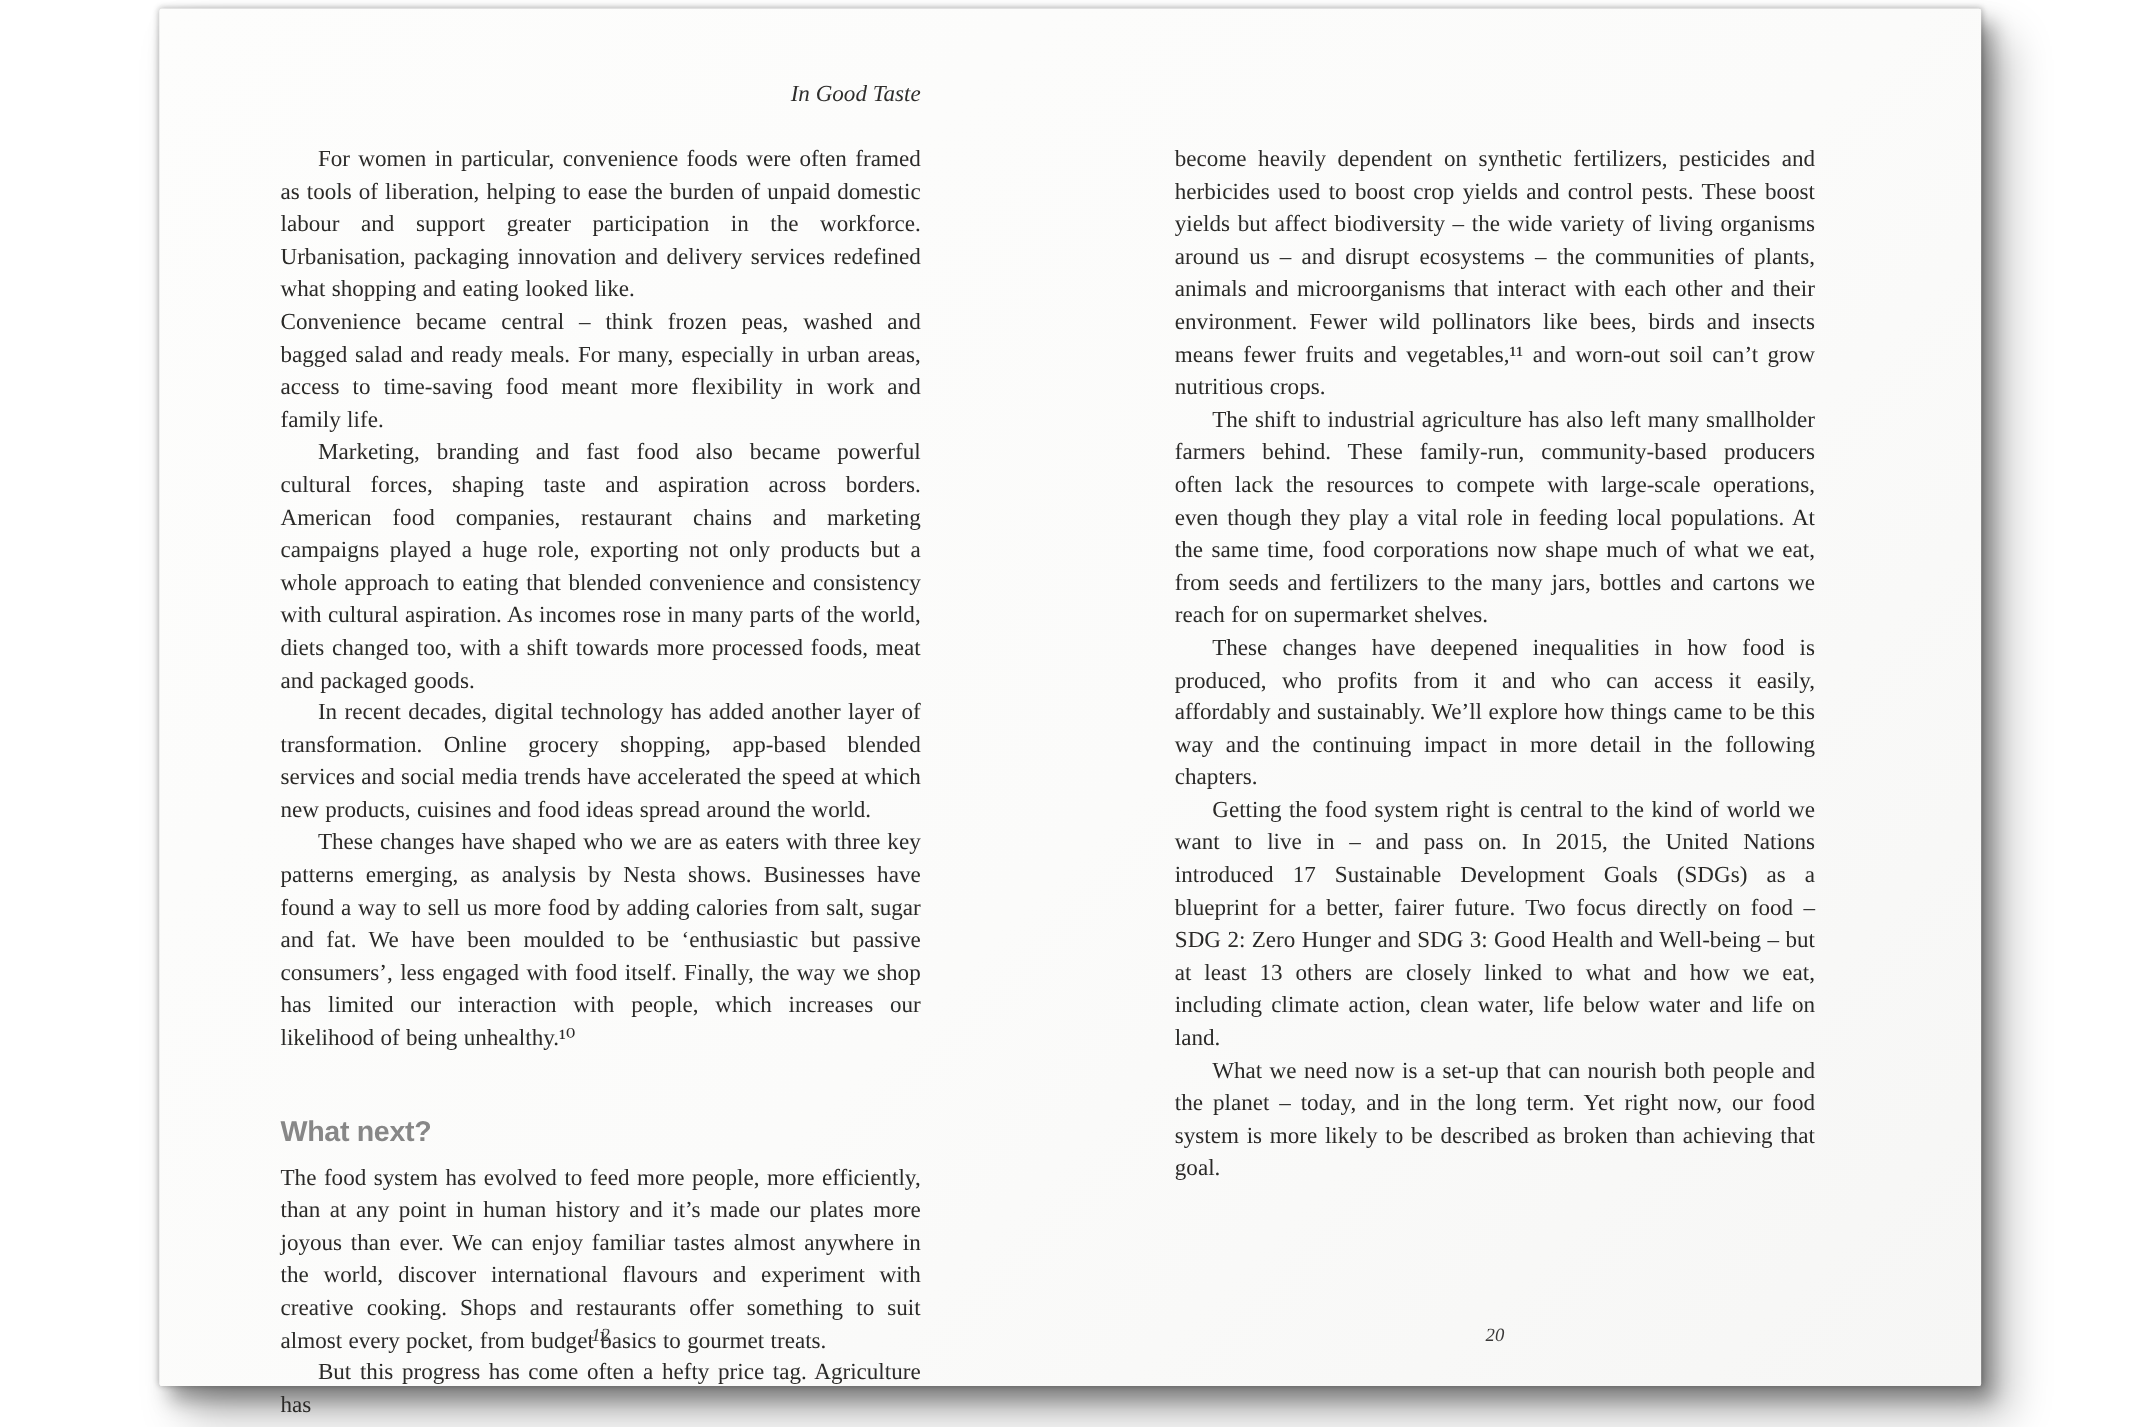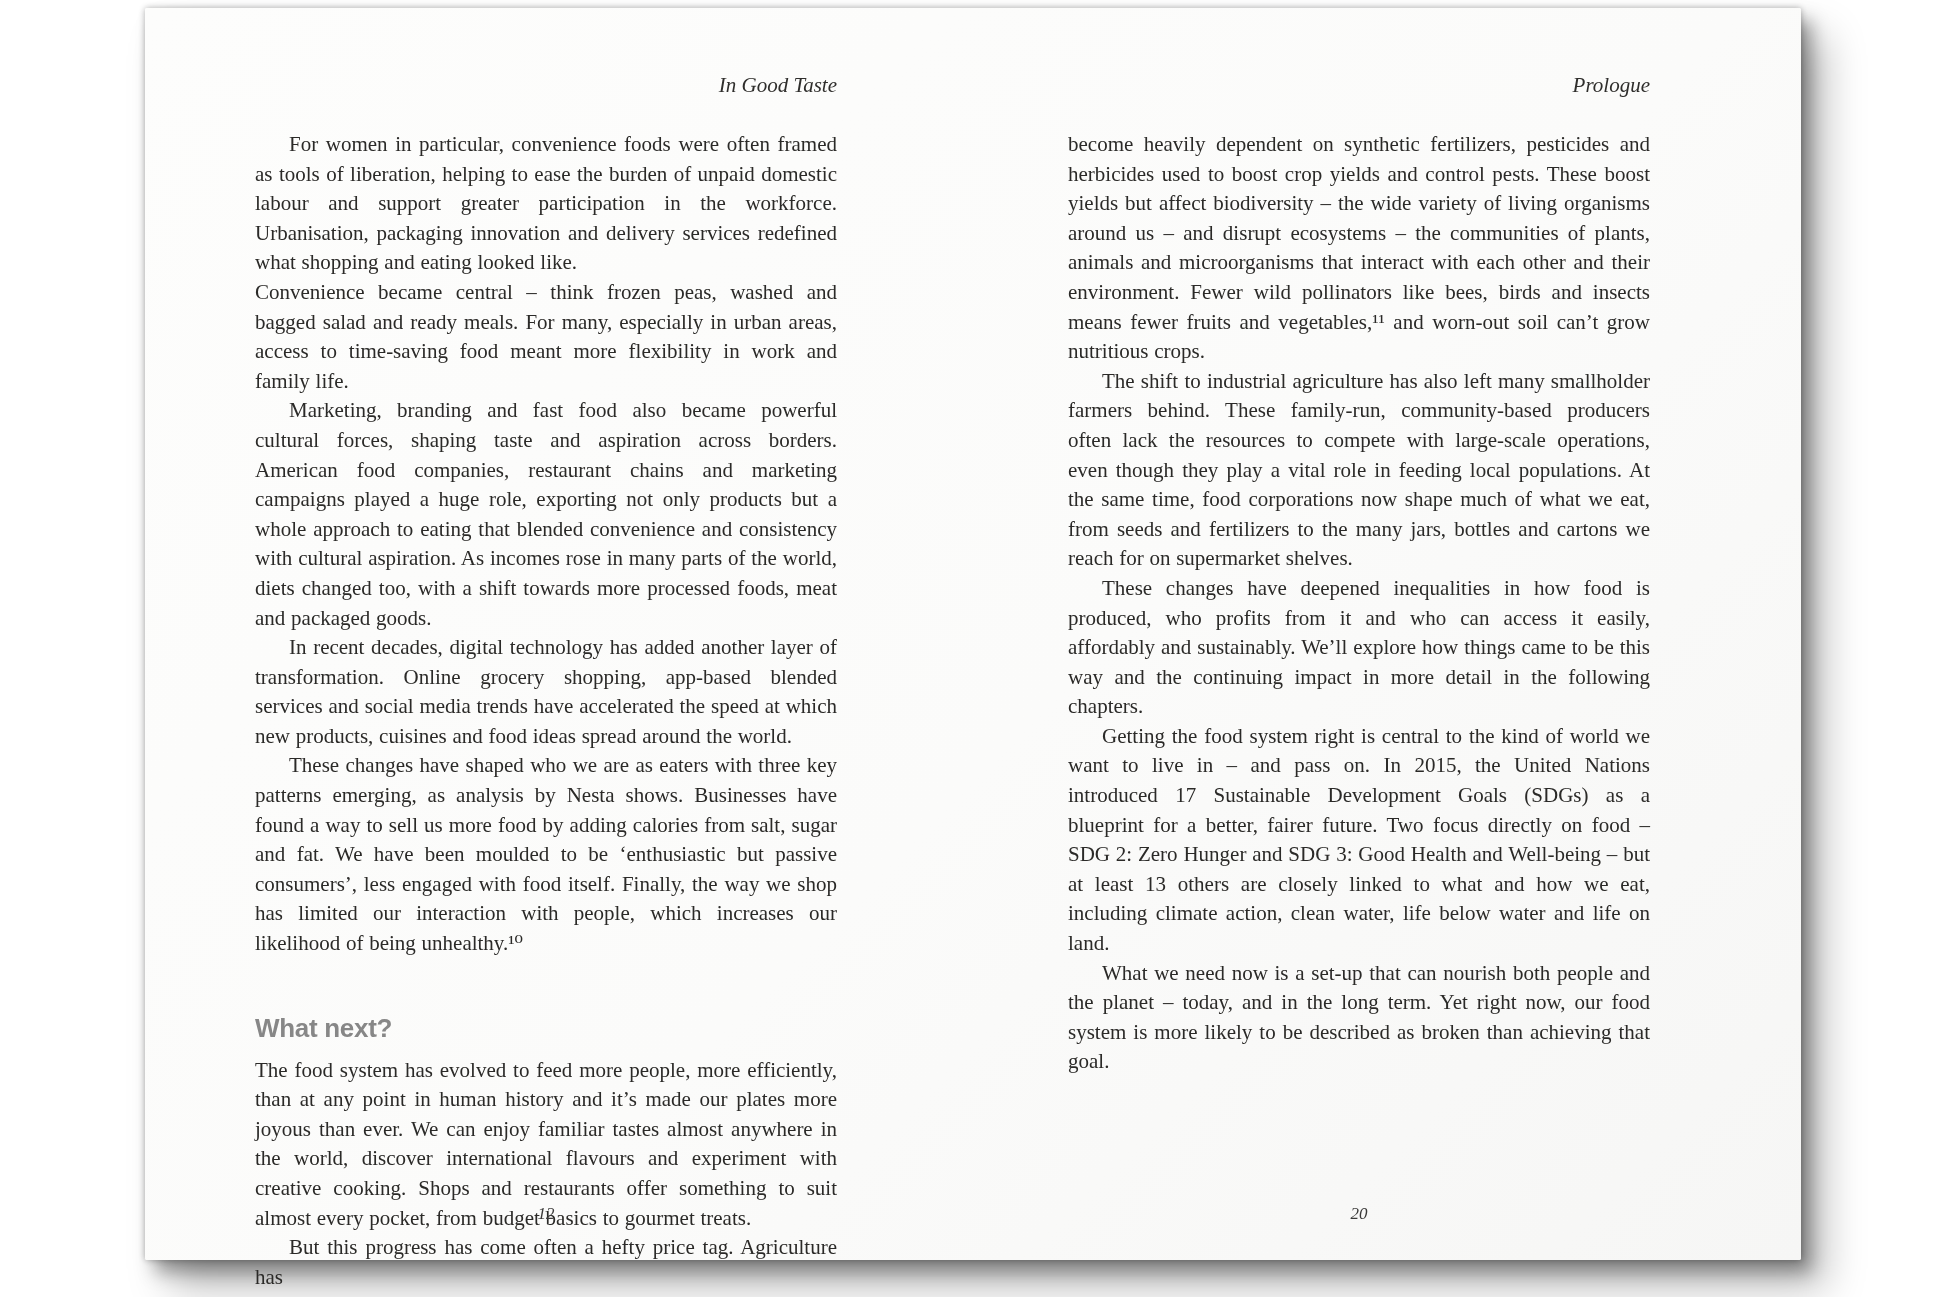--- a/index.html
+++ b/index.html
@@ -76,21 +76,20 @@
       <h2 class="section-heading">What next?</h2>
 
       <p class="para">The food system has evolved to feed more people, more efficiently, than at any point in human history and it’s made our plates more joyous than ever. We can enjoy familiar tastes almost anywhere in the world, discover international flavours and experiment with creative cooking. Shops and restaurants offer something to suit almost every pocket, from budget basics to gourmet treats.</p>
       <p class="para indent">But this progress has come often a hefty price tag. Agriculture has</p>
     </div>
 
     <div class="page-number">12</div>
   </section>
 
   <section class="page right">
-    <div class="running-header">Prologue</div>
 
     <div class="body-text">
       <p class="para">become heavily dependent on synthetic fertilizers, pesticides and herbicides used to boost crop yields and control pests. These boost yields but affect biodiversity – the wide variety of living organisms around us – and disrupt ecosystems – the communities of plants, animals and microorganisms that interact with each other and their environment. Fewer wild pollinators like bees, birds and insects means fewer fruits and vegetables,¹¹ and worn-out soil can’t grow nutritious crops.</p>
       <p class="para indent">The shift to industrial agriculture has also left many smallholder farmers behind. These family-run, community-based producers often lack the resources to compete with large-scale operations, even though they play a vital role in feeding local populations. At the same time, food corporations now shape much of what we eat, from seeds and fertilizers to the many jars, bottles and cartons we reach for on supermarket shelves.</p>
       <p class="para indent">These changes have deepened inequalities in how food is produced, who profits from it and who can access it easily, affordably and sustainably. We’ll explore how things came to be this way and the continuing impact in more detail in the following chapters.</p>
       <p class="para indent">Getting the food system right is central to the kind of world we want to live in – and pass on. In 2015, the United Nations introduced 17 Sustainable Development Goals (SDGs) as a blueprint for a better, fairer future. Two focus directly on food – SDG 2: Zero Hunger and SDG 3: Good Health and Well-being – but at least 13 others are closely linked to what and how we eat, including climate action, clean water, life below water and life on land.</p>
       <p class="para indent">What we need now is a set-up that can nourish both people and the planet – today, and in the long term. Yet right now, our food system is more likely to be described as broken than achieving that goal.</p>
     </div>
 
     <div class="page-number">20</div>

